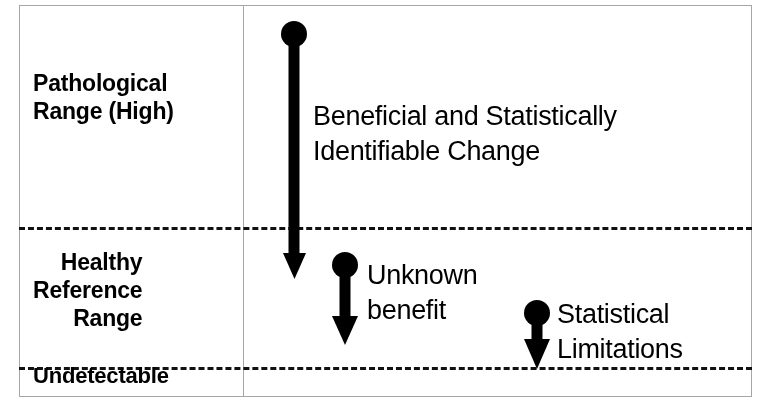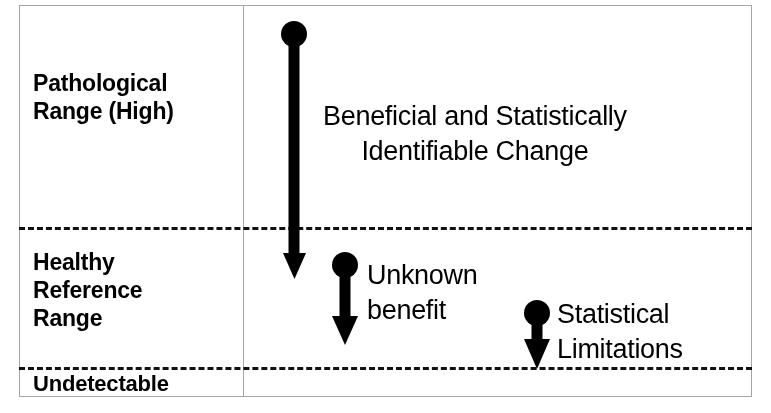--- a/index.html
+++ b/index.html
@@ -59,33 +59,33 @@
   .band-label {
     position: absolute;
     left: 33px;
     font-weight: bold;
     font-size: 23px;
     line-height: 28px;
     letter-spacing: -0.2px;
     white-space: pre-line;
   }
   .band-label.pathological { top: 69px; }
-  .band-label.healthy      { top: 248px; }
-  .band-label.undetectable { top: 372px; font-size: 22px; line-height: 24px; }
+  .band-label.healthy      { top: 248px; text-align: right; }
+  .band-label.undetectable { top: 364px; font-size: 22px; line-height: 24px; }
 
   
   .annot {
     position: absolute;
     font-weight: normal;
     font-size: 27px;
     line-height: 35px;
     white-space: pre-line;
     letter-spacing: -0.3px;
   }
-  .annot.beneficial  { left: 323px; top: 99px; text-align: center; }
+  .annot.beneficial  { left: 313px; top: 99px; }
   .annot.unknown     { left: 367px; top: 258px; }
   .annot.statistical { left: 557px; top: 297px; }
 
   
   .arrow-layer {
     position: absolute;
     left: 0;
     top: 0;
     width: 771px;
     height: 413px;

